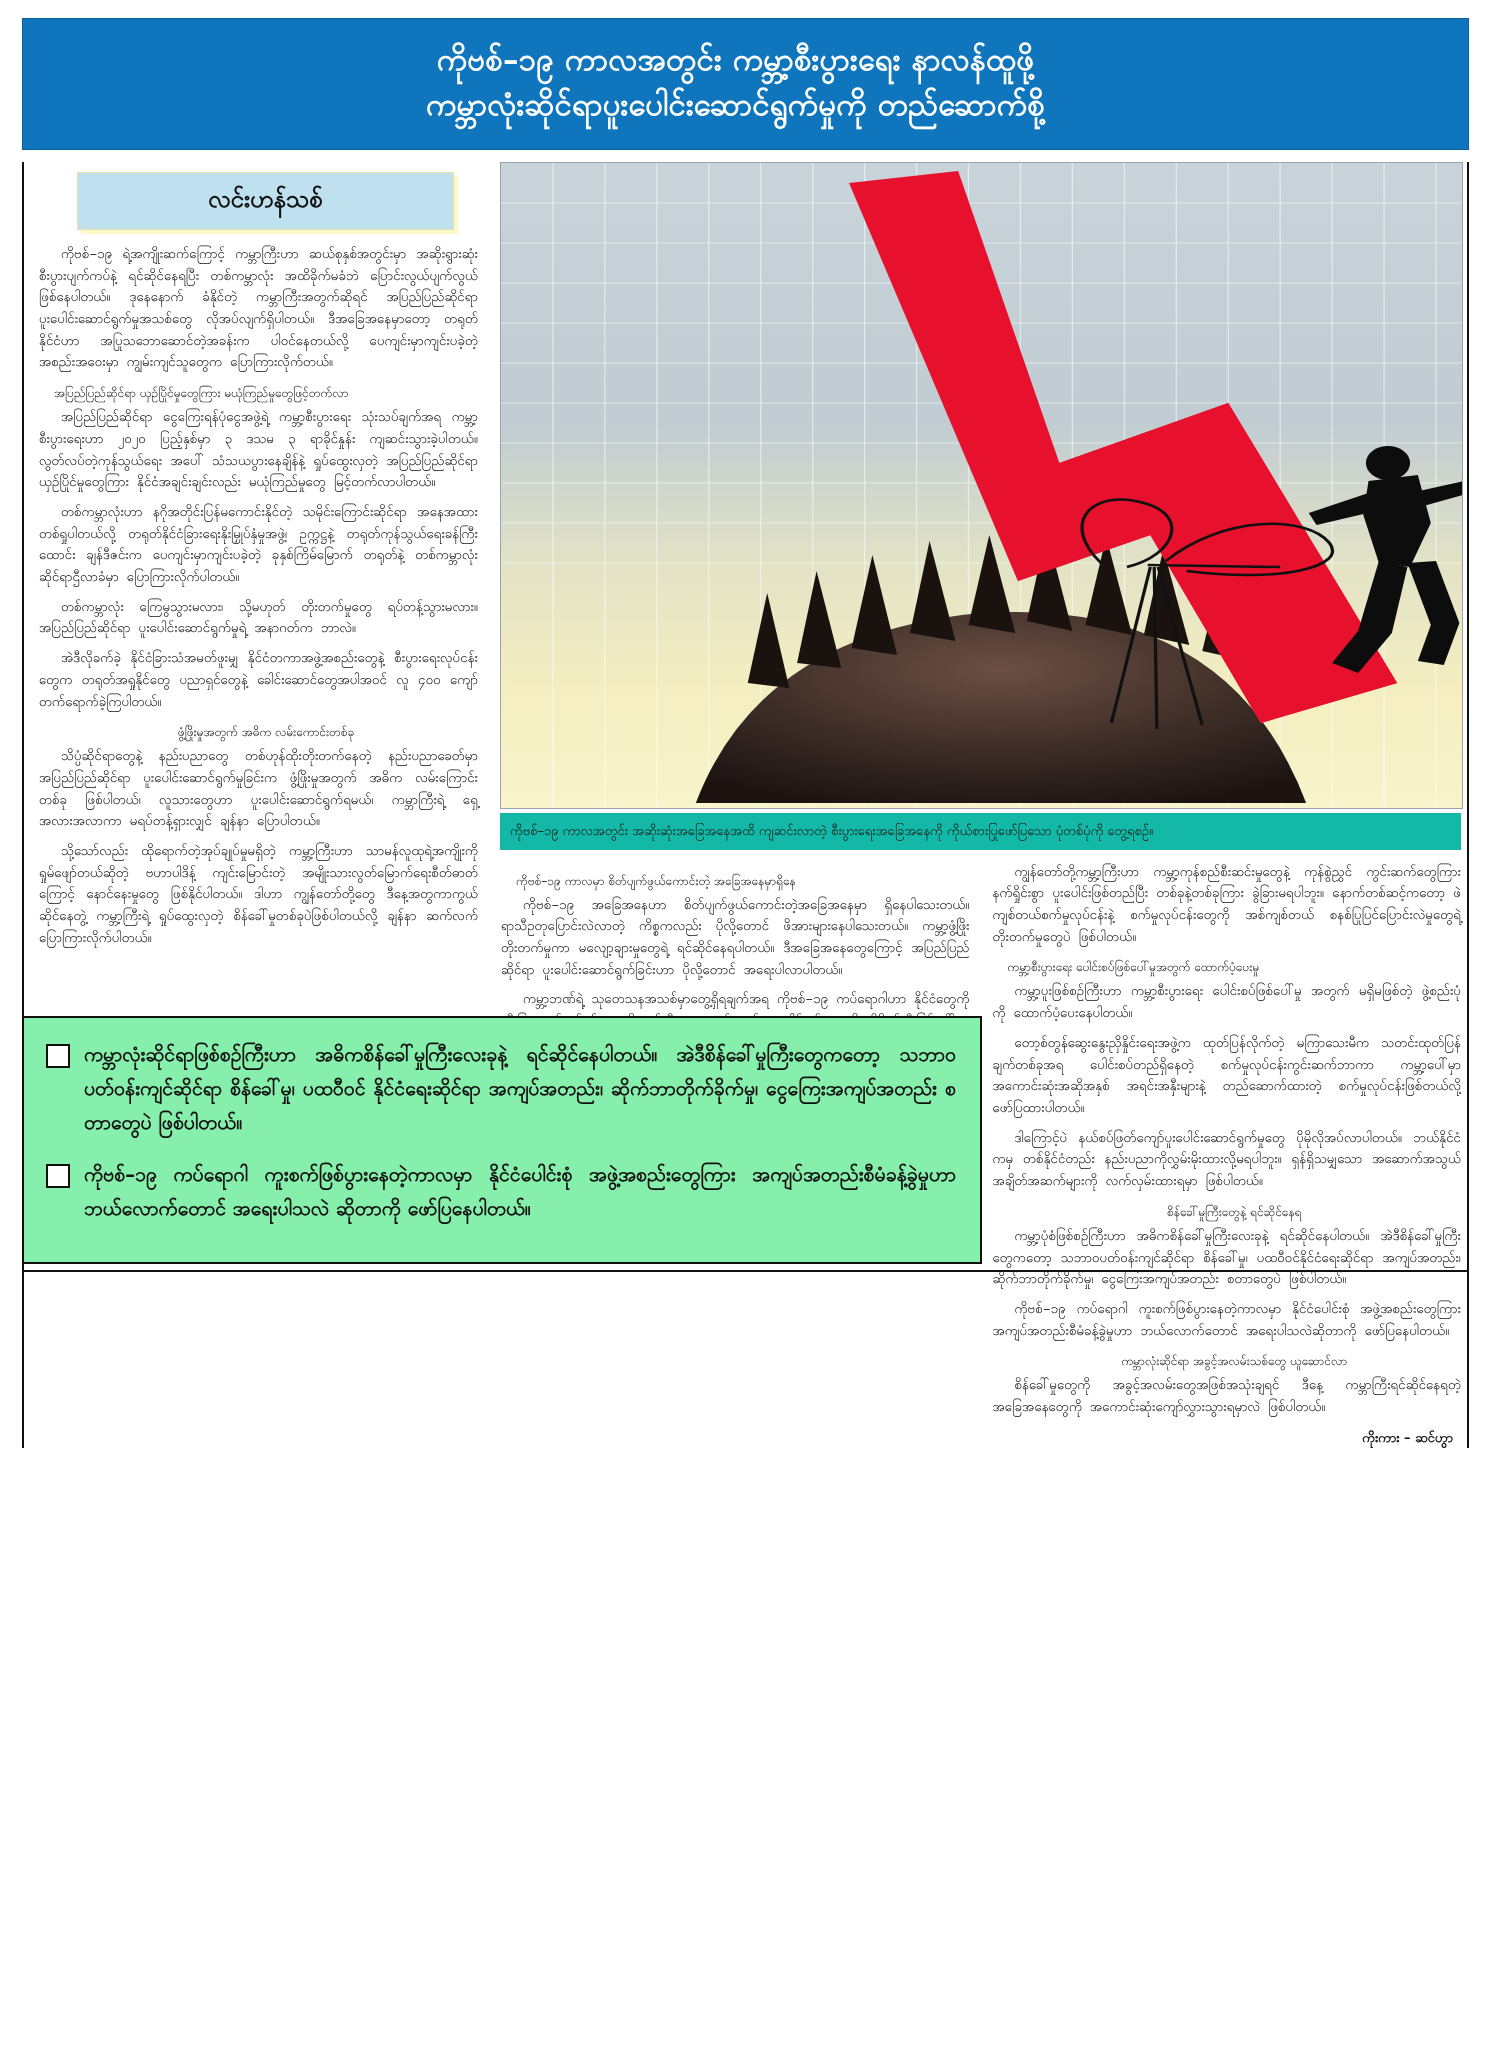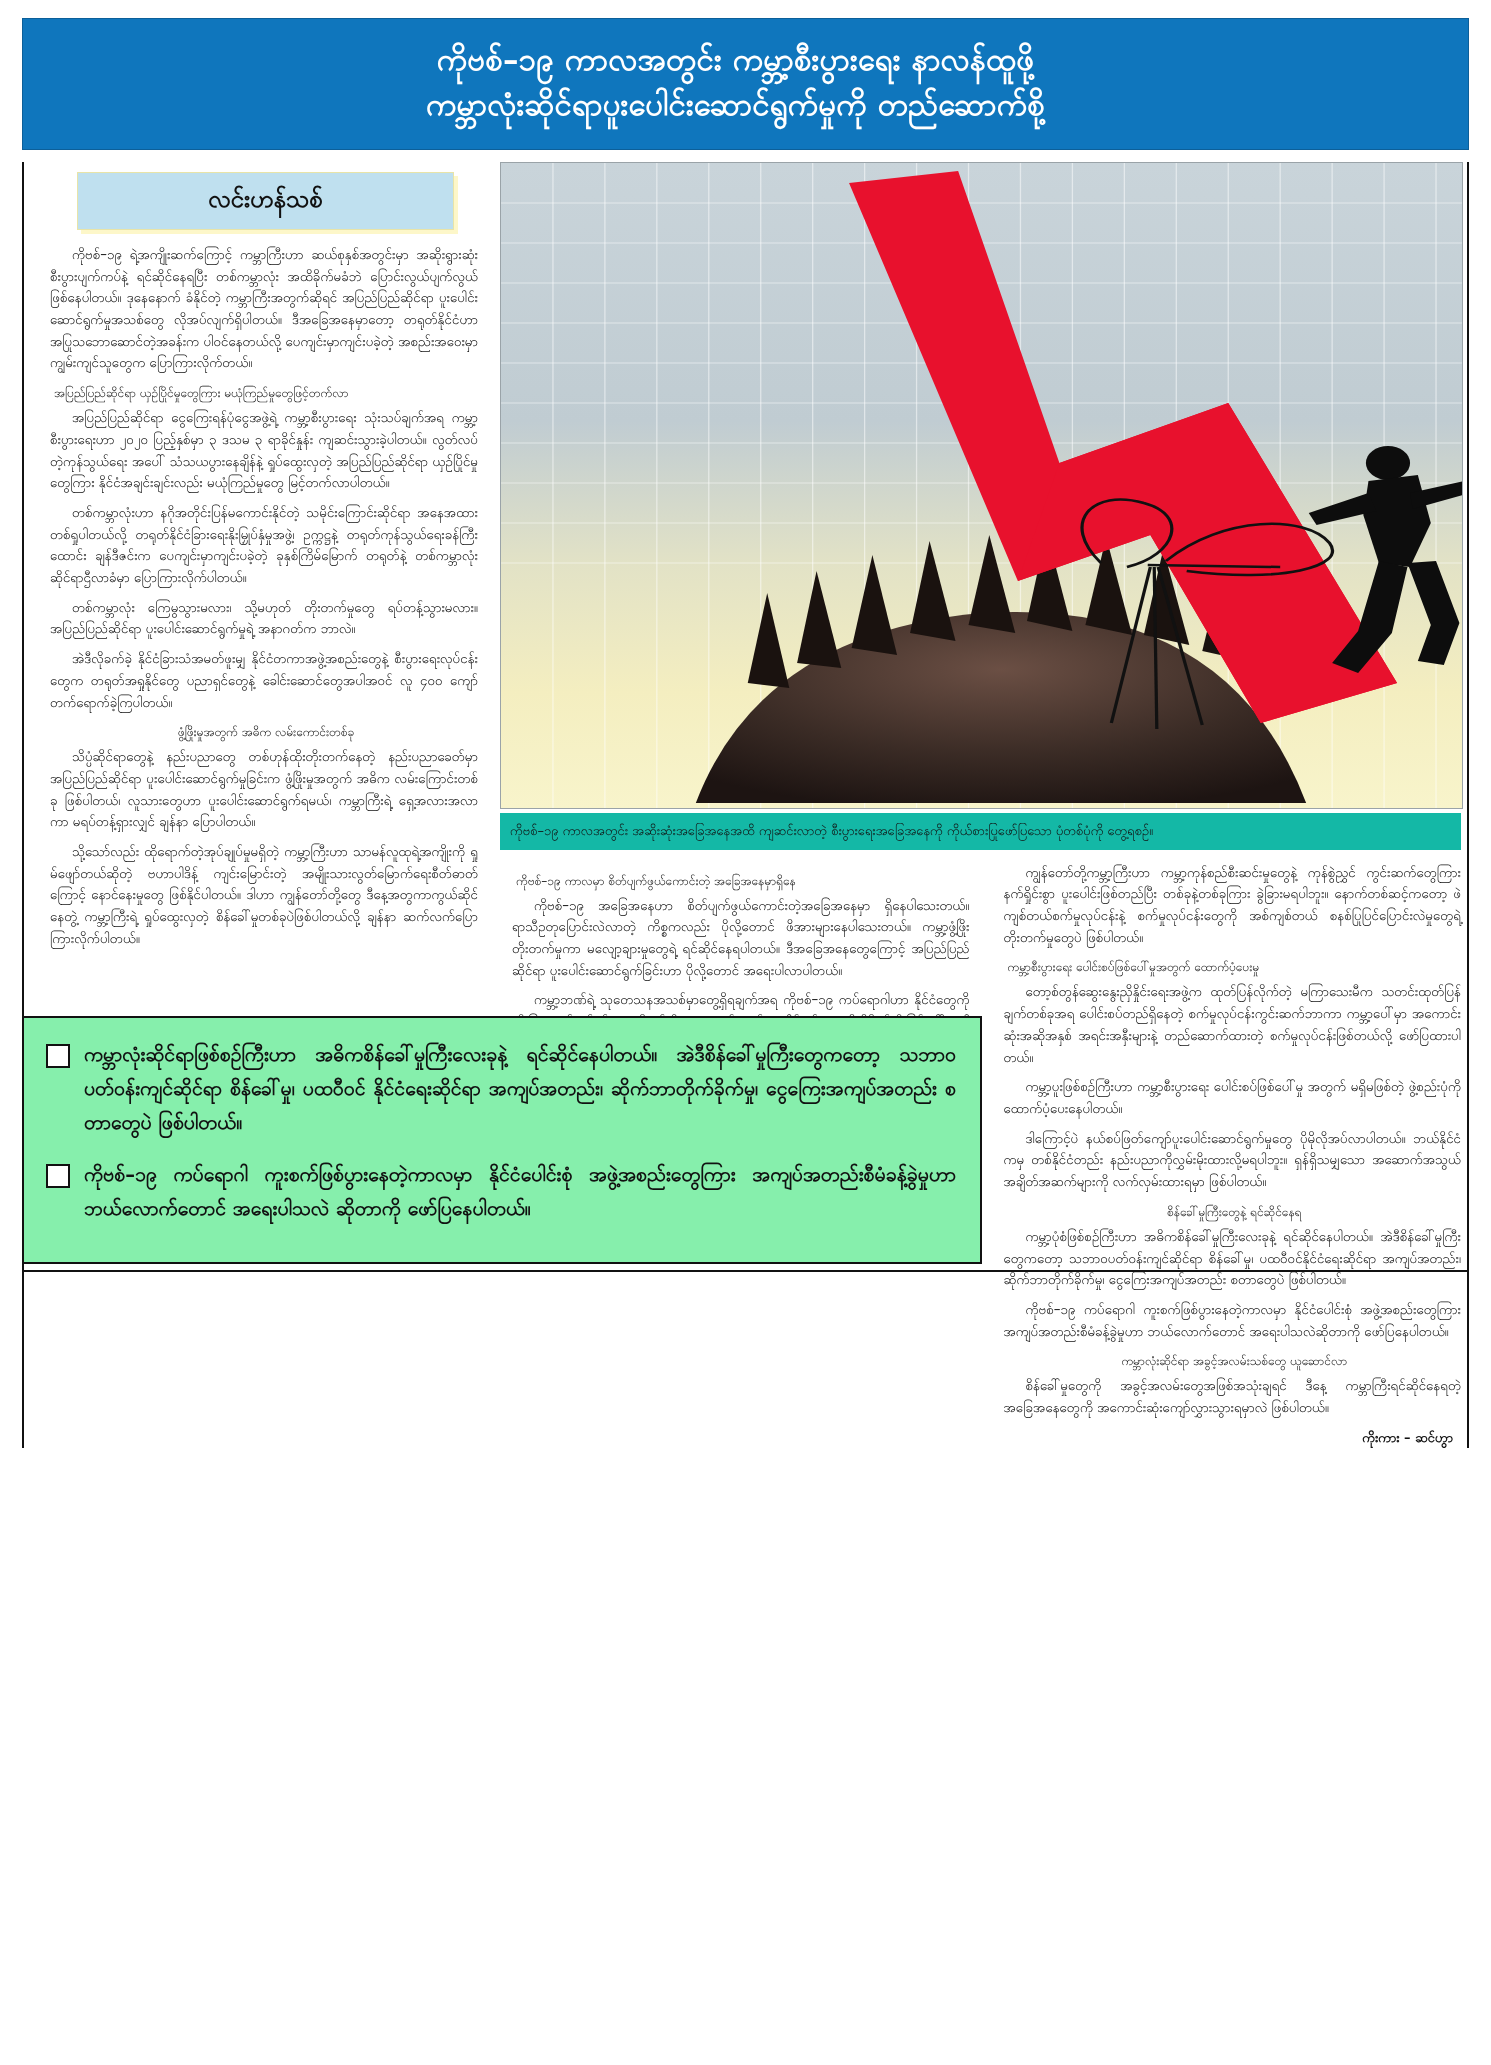--- a/index.html
+++ b/index.html
@@ -56,22 +56,23 @@
     text-align:center;
     font-size:24px;
     font-weight:bold;
     padding:10px 4px;
     margin:4px 24px 14px 39px;
   }
   p.body{
     font-size:13.4px;
     line-height:1.62;
     text-align:justify;
-    margin:0 0 8px 12px;
+    margin:0 0 8px 1px;
     text-indent:22px;
+    font-family:Liberation Mono, monospace;
   }
   h3.sub{
     font-size:12px;
     font-weight:normal;
     margin:10px 0 5px 16px;
     line-height:1.5;
     text-align:justify;
   }
   h3.sub.center{text-align:center;text-indent:0;}
   
@@ -265,22 +266,22 @@
           <p class="body">ကိုဗစ်–၁၉ အခြေအနေဟာ စိတ်ပျက်ဖွယ်ကောင်းတဲ့အခြေအနေမှာ ရှိနေပါသေးတယ်။ ရာသီဥတုပြောင်းလဲလာတဲ့ ကိစ္စကလည်း ပိုလို့တောင် ဖိအားများနေပါသေးတယ်။ ကမ္ဘာ့ဖွံ့ဖြိုးတိုးတက်မှုကာ မလျော့ချားမှုတွေရဲ့ ရင်ဆိုင်နေရပါတယ်။ ဒီအခြေအနေတွေကြောင့် အပြည်ပြည်ဆိုင်ရာ ပူးပေါင်းဆောင်ရွက်ခြင်းဟာ ပိုလို့တောင် အရေးပါလာပါတယ်။</p>
           <p class="body">ကမ္ဘာ့ဘဏ်ရဲ့ သုတေသနအသစ်မှာတွေ့ရှိရချက်အရ ကိုဗစ်–၁၉ ကပ်ရောဂါဟာ နိုင်ငံတွေကို သီးခြားထုတ်လုပ်စွမ်းအားကို ဖန်တီးနေရာထက်စာရင် စုပေါင်းစွမ်းအားကို ပိုမိုဖန်တီးဖြစ်ပေါ်စေပါတယ်။</p>
           <h3 class="sub center">ကုန်သွယ်ရေးရာ စွမ်းအားပြည့်တဲ့မောင်နှင်မှု</h3>
           <p class="body">ကမ္ဘာ့စီးပွားရေး နယ်လှံထွဋ်အတွက် ကုန်သွယ်ရေးကာ စွမ်းအားပြည့်တဲ့ မောင်နှင်မှုတစ်ခုသွယ် ထောက်ပံ့မှုတွေလုပ်ဆောင်ခဲ့ပါတယ်လို့ ကမ္ဘာ့ဘဏ်ရဲ့ တရုတ်၊ မွန်ဂိုလီးယားနဲ့ တောင်ကိုရီးယား နိုင်ငံဆိုင်ရာ ညွှန်ကြားရေးမှူး မဟတ်ရေဆာက ပြောပါတယ်။</p>
           <p class="body">ရေဆာရဲ့အမြင်ကာ နိုင်ငံပေါင်းစုံ ပူးပေါင်းဆောင်ရွက်မှုအဖွဲ့ဝင်တွေရဲ့ သဘောထားအမြင်နဲ့ ထပ်တူထပ်ဟပ်နေပါတယ်။</p>
         </div>
 
         <div class="c">
           <p class="body">ကျွန်တော်တို့ကမ္ဘာ့ကြီးဟာ ကမ္ဘာ့ကုန်စည်စီးဆင်းမှုတွေနဲ့ ကုန်စွဲညွှင် ကွင်းဆက်တွေကြား နက်ရှိုင်းစွာ ပူးပေါင်းဖြစ်တည်ပြီး တစ်ခုနဲ့တစ်ခုကြား ခွဲခြားမရပါဘူး။ နောက်တစ်ဆင့်ကတော့ ဖဲကျစ်တယ်စက်မှုလုပ်ငန်းနဲ့ စက်မှုလုပ်ငန်းတွေကို အစ်ကျစ်တယ် စနစ်ပြုပြင်ပြောင်းလဲမှုတွေရဲ့ တိုးတက်မှုတွေပဲ ဖြစ်ပါတယ်။</p>
           <h3 class="sub">ကမ္ဘာ့စီးပွားရေး ပေါင်းစပ်ဖြစ်ပေါ်မှုအတွက် ထောက်ပံ့ပေးမှု</h3>
+          <p class="body">ကမ္ဘာ့ပူးဖြစ်စဉ်ကြီးဟာ ကမ္ဘာ့စီးပွားရေး ပေါင်းစပ်ဖြစ်ပေါ်မှု အတွက် မရှိမဖြစ်တဲ့ ဖွဲ့စည်းပုံကို ထောက်ပံ့ပေးနေပါတယ်။</p>
           <p class="body">တော့စ်တွန်ဆွေးနွေးညှိနှိုင်းရေးအဖွဲ့က ထုတ်ပြန်လိုက်တဲ့ မကြာသေးမီက သတင်းထုတ်ပြန်ချက်တစ်ခုအရ ပေါင်းစပ်တည်ရှိနေတဲ့ စက်မှုလုပ်ငန်းကွင်းဆက်ဘာကာ ကမ္ဘာ့ပေါ်မှာ အကောင်းဆုံးအဆိုအနှစ် အရင်းအနှီးများနဲ့ တည်ဆောက်ထားတဲ့ စက်မှုလုပ်ငန်းဖြစ်တယ်လို့ ဖော်ပြထားပါတယ်။</p>
-          <p class="body">ကမ္ဘာ့ပူးဖြစ်စဉ်ကြီးဟာ ကမ္ဘာ့စီးပွားရေး ပေါင်းစပ်ဖြစ်ပေါ်မှု အတွက် မရှိမဖြစ်တဲ့ ဖွဲ့စည်းပုံကို ထောက်ပံ့ပေးနေပါတယ်။</p>
           <p class="body">ဒါကြောင့်ပဲ နယ်စပ်ဖြတ်ကျော်ပူးပေါင်းဆောင်ရွက်မှုတွေ ပိုမိုလိုအပ်လာပါတယ်။ ဘယ်နိုင်ငံကမှ တစ်နိုင်ငံတည်း နည်းပညာကိုလွှမ်းမိုးထားလို့မရပါဘူး။ ရှန်ရှိသမျှသော အဆောက်အသွယ် အချိတ်အဆက်များကို လက်လှမ်းထားရမှာ ဖြစ်ပါတယ်။</p>
           <h3 class="sub center">စိန်ခေါ်မှုကြီးတွေနဲ့ ရင်ဆိုင်နေရ</h3>
           <p class="body">ကမ္ဘာ့ပုံစံဖြစ်စဉ်ကြီးဟာ အဓိကစိန်ခေါ်မှုကြီးလေးခုနဲ့ ရင်ဆိုင်နေပါတယ်။ အဲဒီစိန်ခေါ်မှုကြီးတွေကတော့ သဘာဝပတ်ဝန်းကျင်ဆိုင်ရာ စိန်ခေါ်မှု၊ ပထဝီဝင်နိုင်ငံရေးဆိုင်ရာ အကျပ်အတည်း၊ ဆိုက်ဘာတိုက်ခိုက်မှု၊ ငွေကြေးအကျပ်အတည်း စတာတွေပဲ ဖြစ်ပါတယ်။</p>
           <p class="body">ကိုဗစ်–၁၉ ကပ်ရောဂါ ကူးစက်ဖြစ်ပွားနေတဲ့ကာလမှာ နိုင်ငံပေါင်းစုံ အဖွဲ့အစည်းတွေကြား အကျပ်အတည်းစီမံခန့်ခွဲမှုဟာ ဘယ်လောက်တောင် အရေးပါသလဲဆိုတာကို ဖော်ပြနေပါတယ်။</p>
           <h3 class="sub center">ကမ္ဘာလုံးဆိုင်ရာ အခွင့်အလမ်းသစ်တွေ ယူဆောင်လာ</h3>
           <p class="body">စိန်ခေါ်မှုတွေကို အခွင့်အလမ်းတွေအဖြစ်အသုံးချရင် ဒီနေ့ ကမ္ဘာကြီးရင်ဆိုင်နေရတဲ့ အခြေအနေတွေကို အကောင်းဆုံးကျော်လွှားသွားရမှာလဲ ဖြစ်ပါတယ်။</p>
           <div class="credit">ကိုးကား – ဆင်ဟွာ</div>
         </div>
 
       </div>

